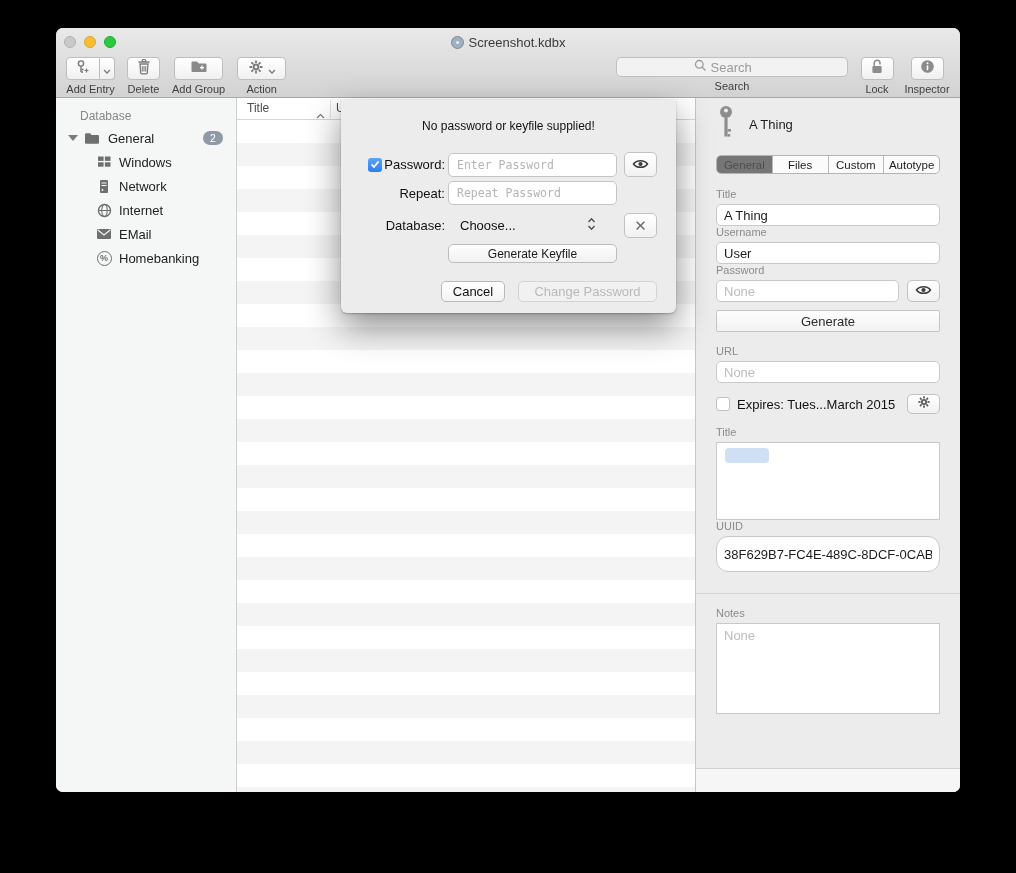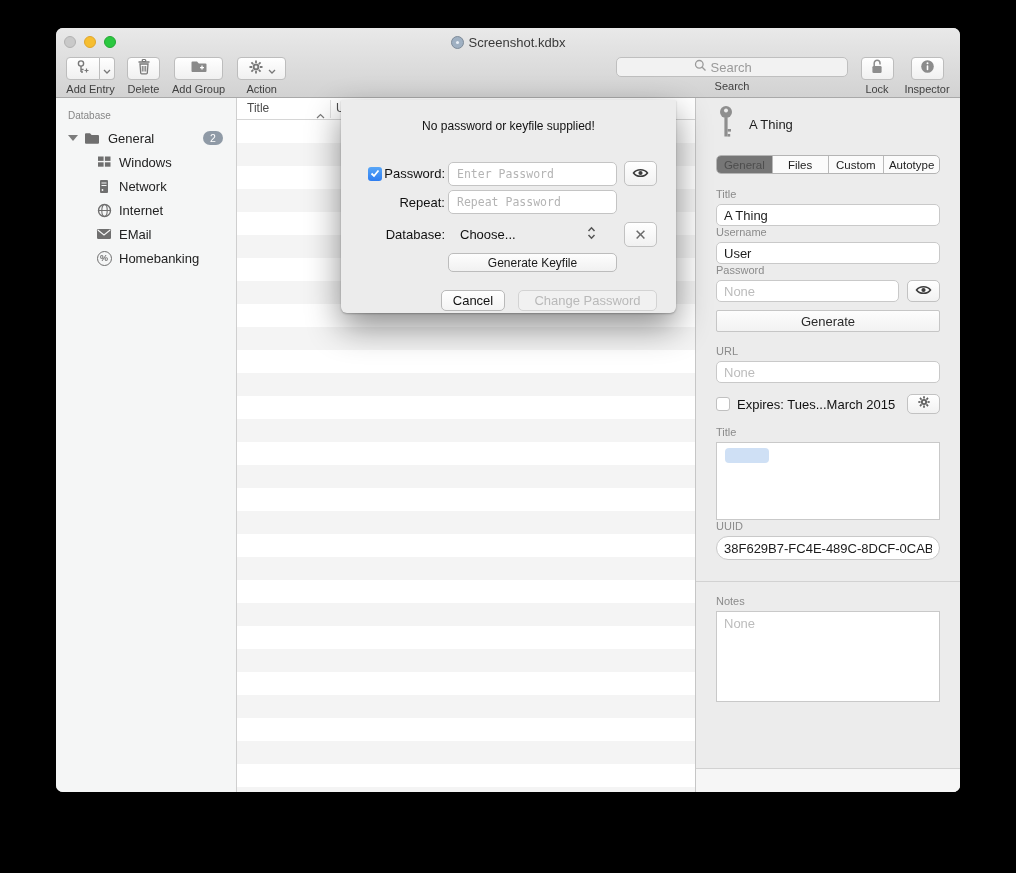--- a/index.html
+++ b/index.html
@@ -41,21 +41,21 @@
                        font-family:"Liberation Sans",sans-serif; }
   .searchfield input::placeholder { color:#9a9a9a; }
   .tb-lock { position:absolute; left:797px; top:1px; width:48px; }
   .tb-insp { position:absolute; left:843px; top:1px; width:56px; }
   .tb-lock,.tb-insp { display:flex; flex-direction:column; align-items:center; }
 
   
   .content { position:absolute; left:0; top:70px; width:904px; height:694px; }
   .sidebar { position:absolute; left:0; top:0; width:181px; height:694px; background:#f5f6f6;
              border-right:1px solid #cfcfcf; padding-top:8px; }
-  .sb-header { font-size:10px; color:#868686; padding-left:12px; height:20px; line-height:20px; }
+  .sb-header { font-size:12px; color:#868686; padding-left:24px; height:20px; line-height:20px; }
   .sb-root { display:flex; align-items:center; height:24px; }
   .tri { width:0; height:0; border-left:5px solid transparent; border-right:5px solid transparent;
          border-top:6px solid #7c7c7c; margin-left:12px; }
   .sb-root .icon, .sb-item .icon { width:16px; height:16px; display:flex; align-items:center; justify-content:center; }
   .sb-root .icon { margin-left:6px; }
   .sb-root .lbl { font-size:13px; color:#222; margin-left:8px; flex:1; }
   .badge { min-width:20px; height:14px; border-radius:7px; background:#8f9aa6; color:#fff; font-size:10.5px;
            display:flex; align-items:center; justify-content:center; margin-right:13px; padding:0 5px; }
   .sb-item { display:flex; align-items:center; height:24px; padding-left:40px; }
   .sb-item .lbl { font-size:13px; color:#222; margin-left:7px; }
@@ -91,21 +91,21 @@
   .sidebtn { width:33px; height:22px; margin-left:8px; background:linear-gradient(#fff,#f1f1f1);
              border:1px solid #c2c2c2; border-radius:5px; display:flex; align-items:center; justify-content:center; flex:none; }
   .wbtn { margin-top:8px; width:100%; height:22px; background:linear-gradient(#fdfdfd,#f2f2f2);
           border:1px solid #c6c6c6; border-radius:2px; font-size:13px; color:#2b2b2b;
           font-family:"Liberation Sans",sans-serif; }
   .expires { margin-top:11px; display:flex; align-items:center; }
   .cb-empty { width:14px; height:14px; background:#fff; border:1px solid #c0c0c0; border-radius:3px; flex:none; }
   .expires .flabel2 { font-size:13px; color:#111; margin-left:7px; flex:1; white-space:nowrap; overflow:hidden; }
   .tagsbox { margin-top:4px; width:100%; height:78px; background:#fff; border:1px solid #c9c9c9; padding:5px 8px; }
   .tagpill { width:44px; height:15px; border-radius:4px; background:#cfe0f5; }
-  .uuid { margin-top:4px; height:24px; border-radius:12px; }
+  .uuid { margin-top:4px; height:36px; border-radius:12px; }
   .hr { margin-top:21px; height:1px; background:#d2d2d2; margin-left:-20px; margin-right:-20px; }
   .notes { margin-top:4px; width:100%; height:91px; background:#fff; border:1px solid #c9c9c9; resize:none;
            font-size:13px; color:#1c1c1c; padding:4px 7px; outline:none; font-family:"Liberation Sans",sans-serif; }
   .notes::placeholder { color:#bcbcbc; }
   .insp-footer { position:absolute; left:0; bottom:0; width:100%; height:24px; background:#f6f6f6;
                  border-top:1px solid #d2d2d2; }
 
   
   .dialog { position:absolute; left:285px; top:72px; width:335px; height:213px; background:#ececec;
             border-radius:0 0 6px 6px; box-shadow:0 14px 34px rgba(0,0,0,.45), 0 1px 2px rgba(0,0,0,.25); z-index:10; }
@@ -416,21 +416,21 @@
       <div class="flabel mt13">Notes</div>
       <textarea class="notes" placeholder="None" style=""></textarea>
 
       <div class="insp-footer"></div>
     </div>
   </div>
 
   <div class="dialog">
     <div class="dmsg">No password or keyfile supplied!</div>
 
-    <div class="drow" style="margin-top:28px">
+    <div class="drow" style="margin-top:19px">
       <div class="dlabelwrap">
         <span class="cb-checked">
           <svg width="10" height="9" viewBox="0 0 10 9">
               <polyline points="1.5,4.5 4,7 8.5,1.5" fill="none" stroke="#fff" stroke-width="1.8"></polyline>
             </svg>
         </span>
         <span class="dlabel">Password:</span>
       </div>
       <input class="dfield" placeholder="Enter Password" style="">
       <div class="dside">

